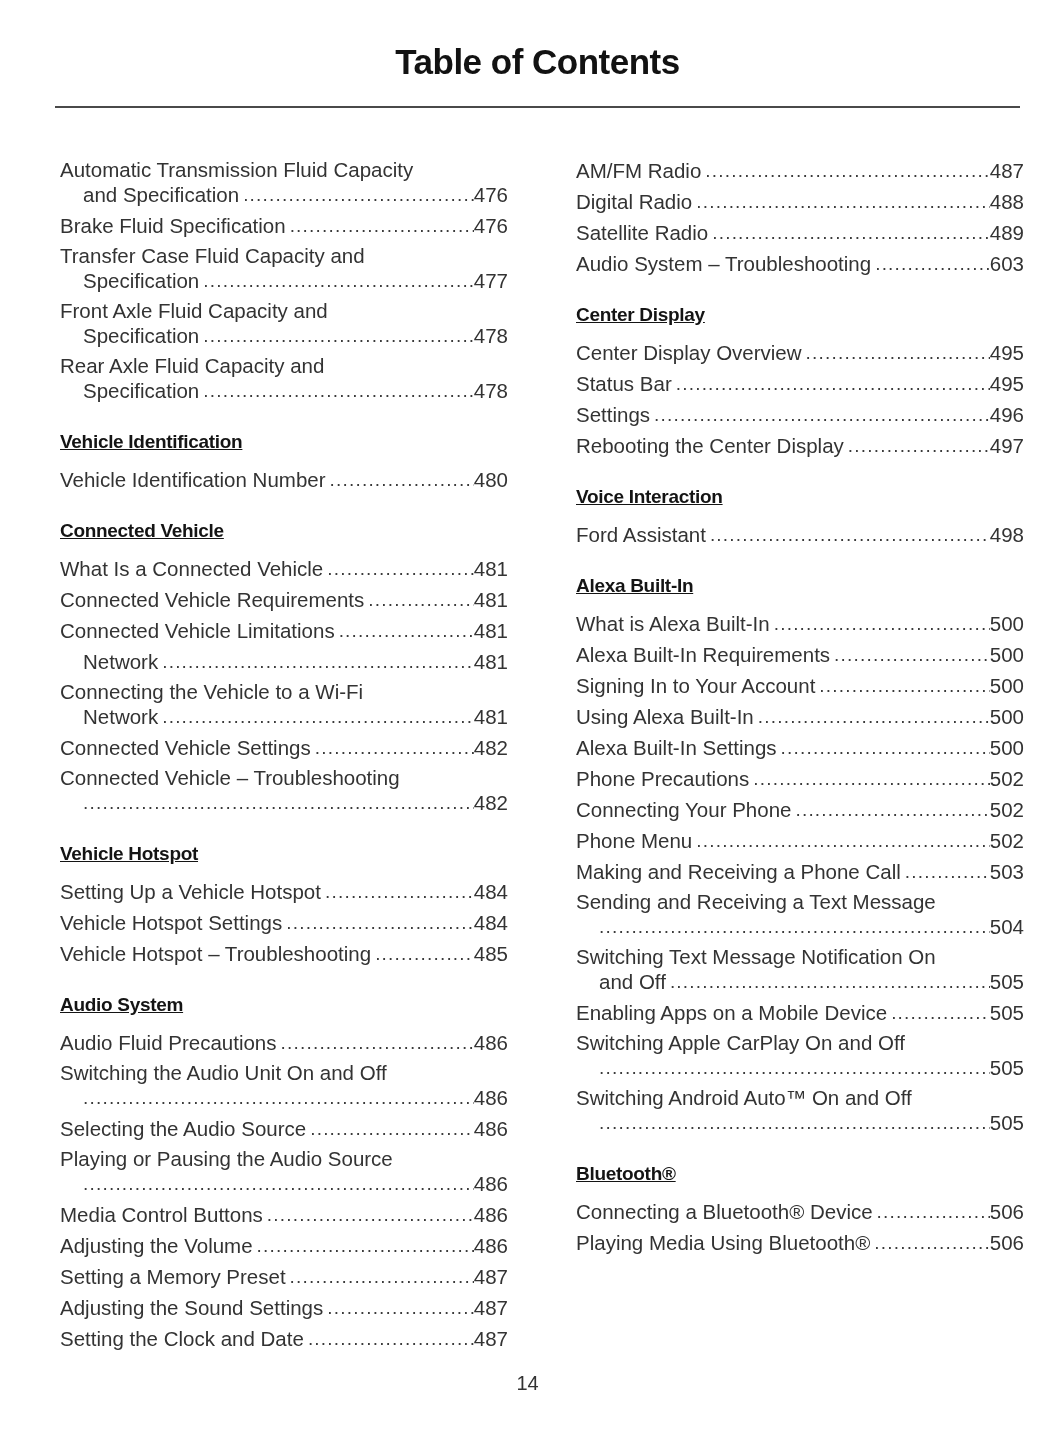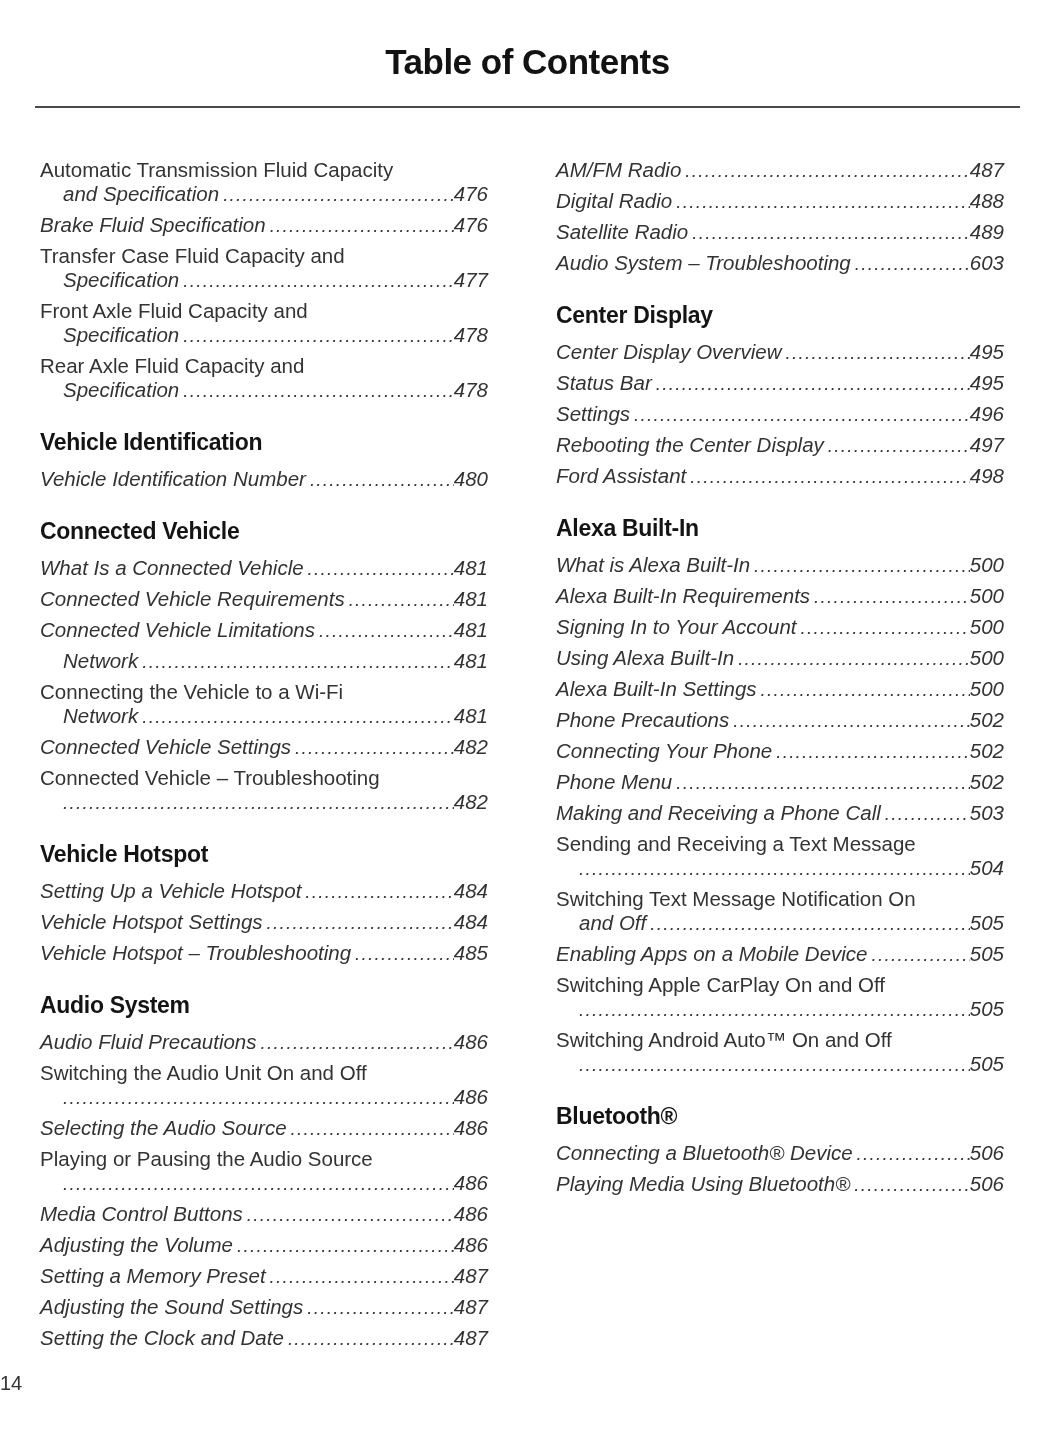--- a/index.html
+++ b/index.html
@@ -10,20 +10,21 @@
   body {
     width: 1055px;
     height: 1448px;
     position: relative;
     font-family: "Liberation Sans", sans-serif;
     color: #333333;
     overflow: hidden;
   }
   .page {
     padding: 28px 35px 0 35px;
+    margin-left: 20px;
   }
   .title {
     text-align: center;
     font-size: 35px;
     font-weight: bold;
     color: #121212;
     letter-spacing: -0.5px;
     margin: 14px 0 24px 0;
   }
   .rule {
@@ -33,43 +34,43 @@
   .cols {
     display: flex;
     gap: 68px;
     padding: 0 5px;
   }
   .col {
     width: 448px;
     flex: 0 0 448px;
   }
   .sec {
-    font-size: 23px;
+    font-size: 19px;
     font-weight: bold;
     color: #141414;
     letter-spacing: -0.3px;
     margin: 25px 0 11px 0;
     line-height: 28px;
+    text-decoration: underline;
   }
   .entry {
     font-size: 20.5px;
     line-height: 24px;
     margin-bottom: 6px;
     color: #333333;
   }
   .eline {
     white-space: nowrap;
   }
   .ind {
     padding-left: 23px;
   }
   .elast {
     display: flex;
-    align-items: flex-start;
-    font-style: italic;
+    align-items: center;
   }
   .elabel {
     white-space: nowrap;
   }
   .dots {
     flex: 1 1 auto;
     overflow: hidden;
     white-space: nowrap;
     margin-left: 4px;
     min-width: 12px;
@@ -82,21 +83,21 @@
   }
   .pg {
     white-space: nowrap;
     flex: 0 0 auto;
   }
   .pagenum {
     position: absolute;
     top: 1372px;
     left: 0;
     width: 100%;
-    text-align: left;
+    text-align: center;
     font-size: 20px;
     color: #333333;
   }
 </style>
 </head>
 <body>
 
 <div class="page">
   <div class="title">Table of Contents</div>
   <div class="rule"></div>
@@ -338,20 +339,21 @@
             <span class="pg">496</span>
           </div>
         </div>
         <div class="entry">
           <div class="elast">
             <span class="elabel">Rebooting the Center Display</span>
             <span class="dots"></span>
             <span class="pg">497</span>
           </div>
         </div>
+        <div class="sec">Voice Interaction</div>
         <div class="entry">
           <div class="elast">
             <span class="elabel">Ford Assistant</span>
             <span class="dots"></span>
             <span class="pg">498</span>
           </div>
         </div>
         <div class="sec">Alexa Built-In</div>
         <div class="entry">
           <div class="elast">

